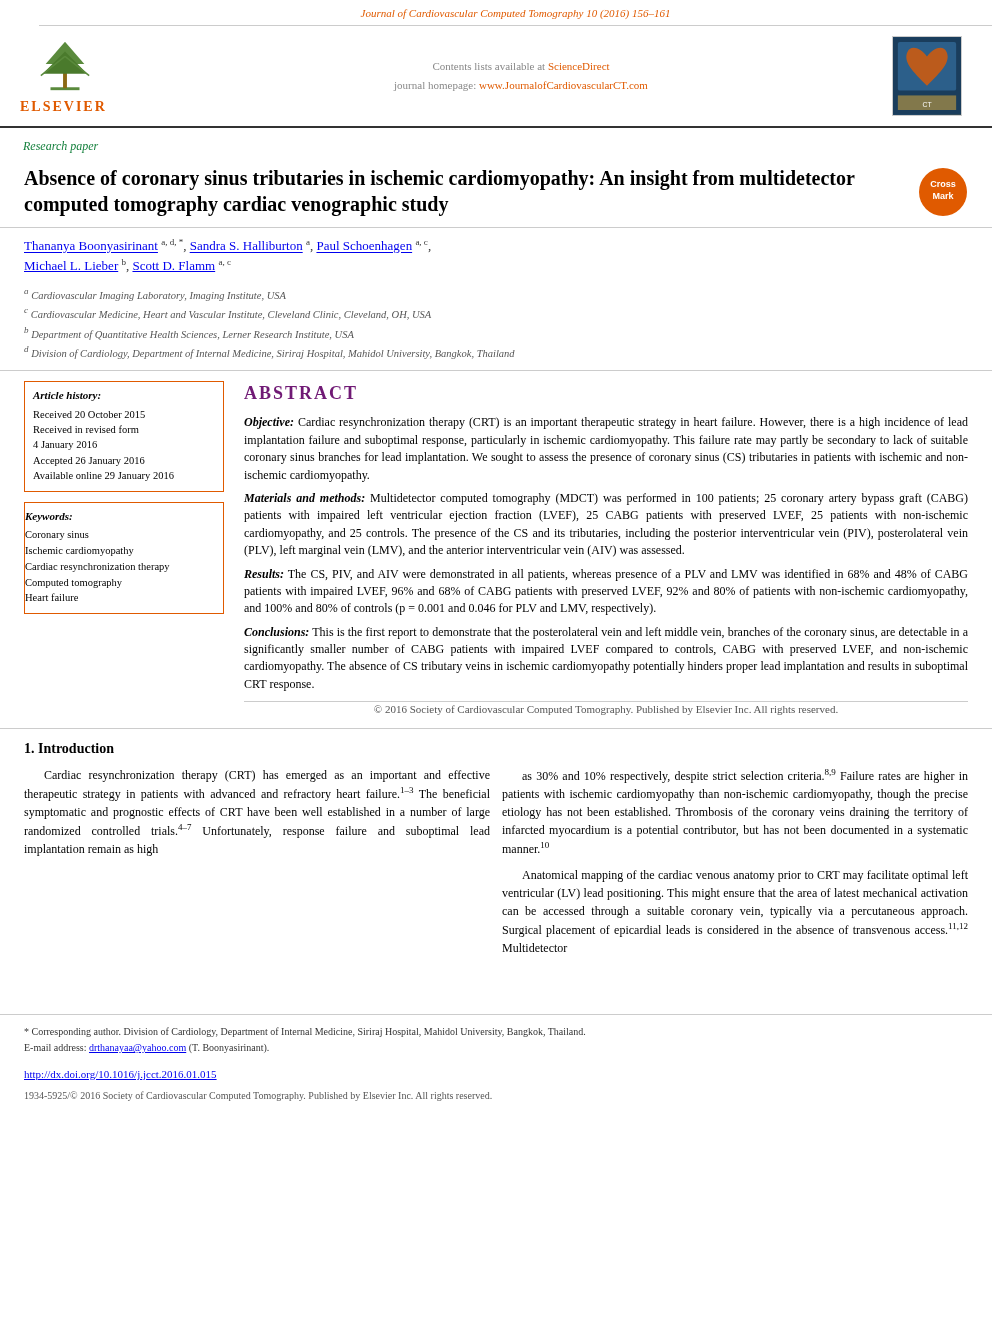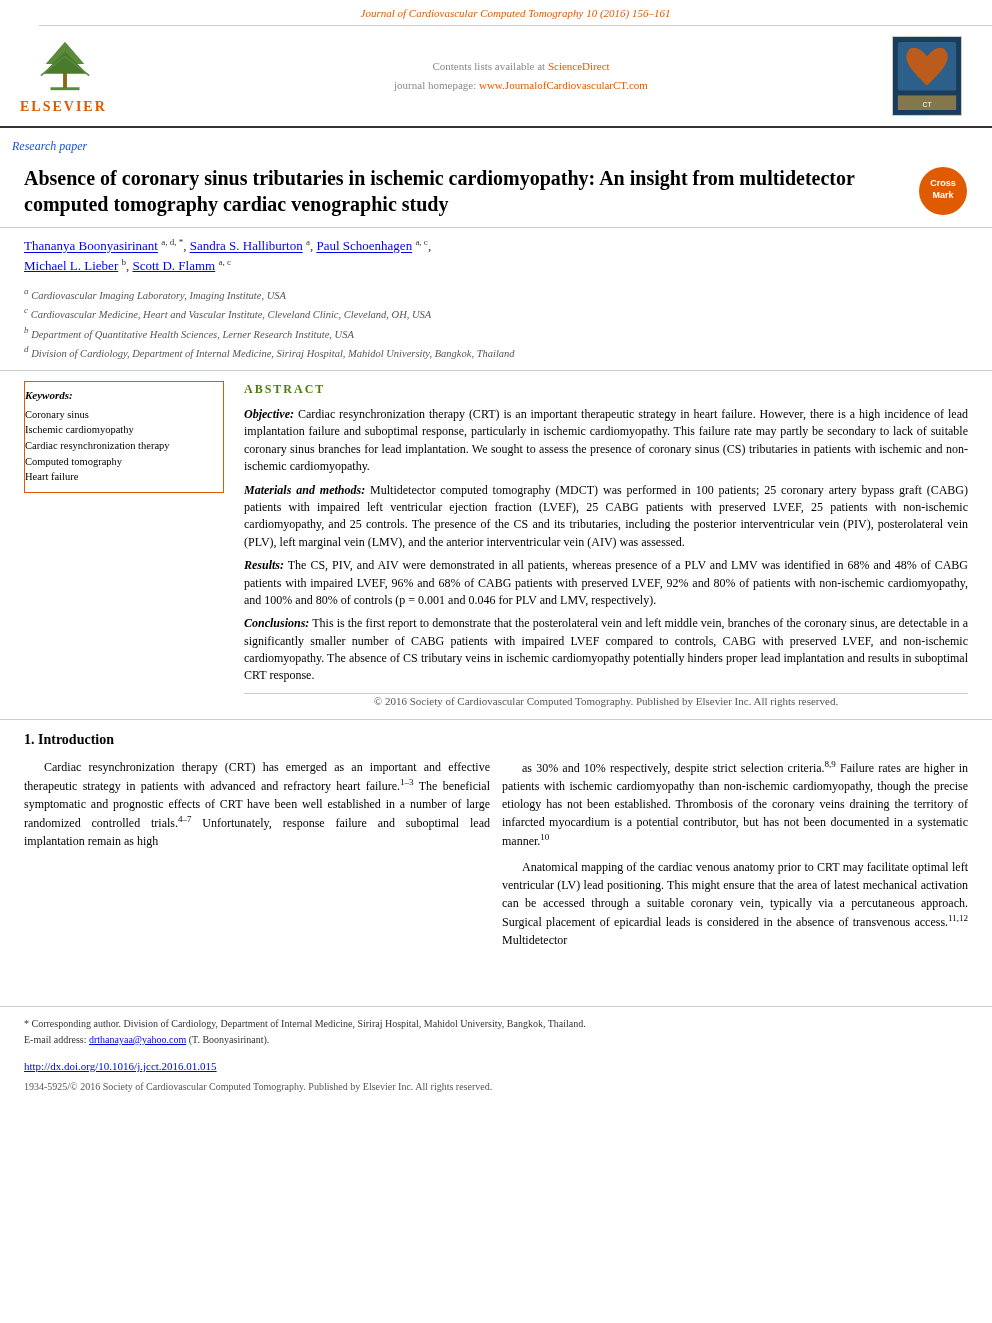--- a/index.html
+++ b/index.html
@@ -86,30 +86,30 @@
       border: 1px solid #ccc;
       display: flex;
       align-items: center;
       justify-content: center;
       font-size: 8px;
       color: #fff;
       text-align: center;
     }
     
     .article-type {
-      padding: 10px 12px 4px;
+      padding: 10px 23px 4px;
       font-size: 12px;
-      color: #1d4ed8;
+      color: #15803d;
       font-style: italic;
     }
     
     .article-title-section {
       padding: 6px 24px 10px;
       display: flex;
-      align-items: center;
+      align-items: flex-end;
       border-bottom: 1px solid #ccc;
     }
     .article-title-text {
       flex: 1;
     }
     .article-title {
       font-size: 20px;
       font-weight: bold;
       color: #000;
       line-height: 1.3;
@@ -180,26 +180,26 @@
       font-style: italic;
       font-weight: bold;
       font-size: 11px;
       margin-bottom: 4px;
     }
     .keyword-item {
       margin-bottom: 1px;
     }
     
     .abstract-title {
-      font-size: 12px;
+      font-size: 18px;
       font-weight: bold;
       letter-spacing: 2px;
       text-transform: uppercase;
       margin-bottom: 8px;
-      color: #4d7c0f;
+      color: #701a75;
     }
     .abstract-section {
       margin-bottom: 6px;
       font-size: 12px;
       line-height: 1.45;
       text-align: justify;
     }
     .abstract-section-label {
       font-style: italic;
       font-weight: bold;
@@ -357,20 +357,27 @@
     <div class="affil-line"><sup>a</sup> Cardiovascular Imaging Laboratory, Imaging Institute, USA</div>
     <div class="affil-line"><sup>c</sup> Cardiovascular Medicine, Heart and Vascular Institute, Cleveland Clinic, Cleveland, OH, USA</div>
     <div class="affil-line"><sup>b</sup> Department of Quantitative Health Sciences, Lerner Research Institute, USA</div>
     <div class="affil-line"><sup>d</sup> Division of Cardiology, Department of Internal Medicine, Siriraj Hospital, Mahidol University, Bangkok, Thailand</div>
   </div>
 
   <div class="two-col">
 
     <div class="col-left">
 
+      <div class="article-info-box">
+        <div class="article-info-title">Article history:</div>
+        <div class="article-info-row">Received 20 October 2015</div>
+        <div class="article-info-row">Received in revised form<br>4 January 2016</div>
+        <div class="article-info-row">Accepted 26 January 2016</div>
+        <div class="article-info-row">Available online 29 January 2016</div>
+      </div>
 
       <div class="keywords-box">
         <div class="keywords-title">Keywords:</div>
         <div class="keyword-item">Coronary sinus</div>
         <div class="keyword-item">Ischemic cardiomyopathy</div>
         <div class="keyword-item">Cardiac resynchronization therapy</div>
         <div class="keyword-item">Computed tomography</div>
         <div class="keyword-item">Heart failure</div>
       </div>
     </div>

